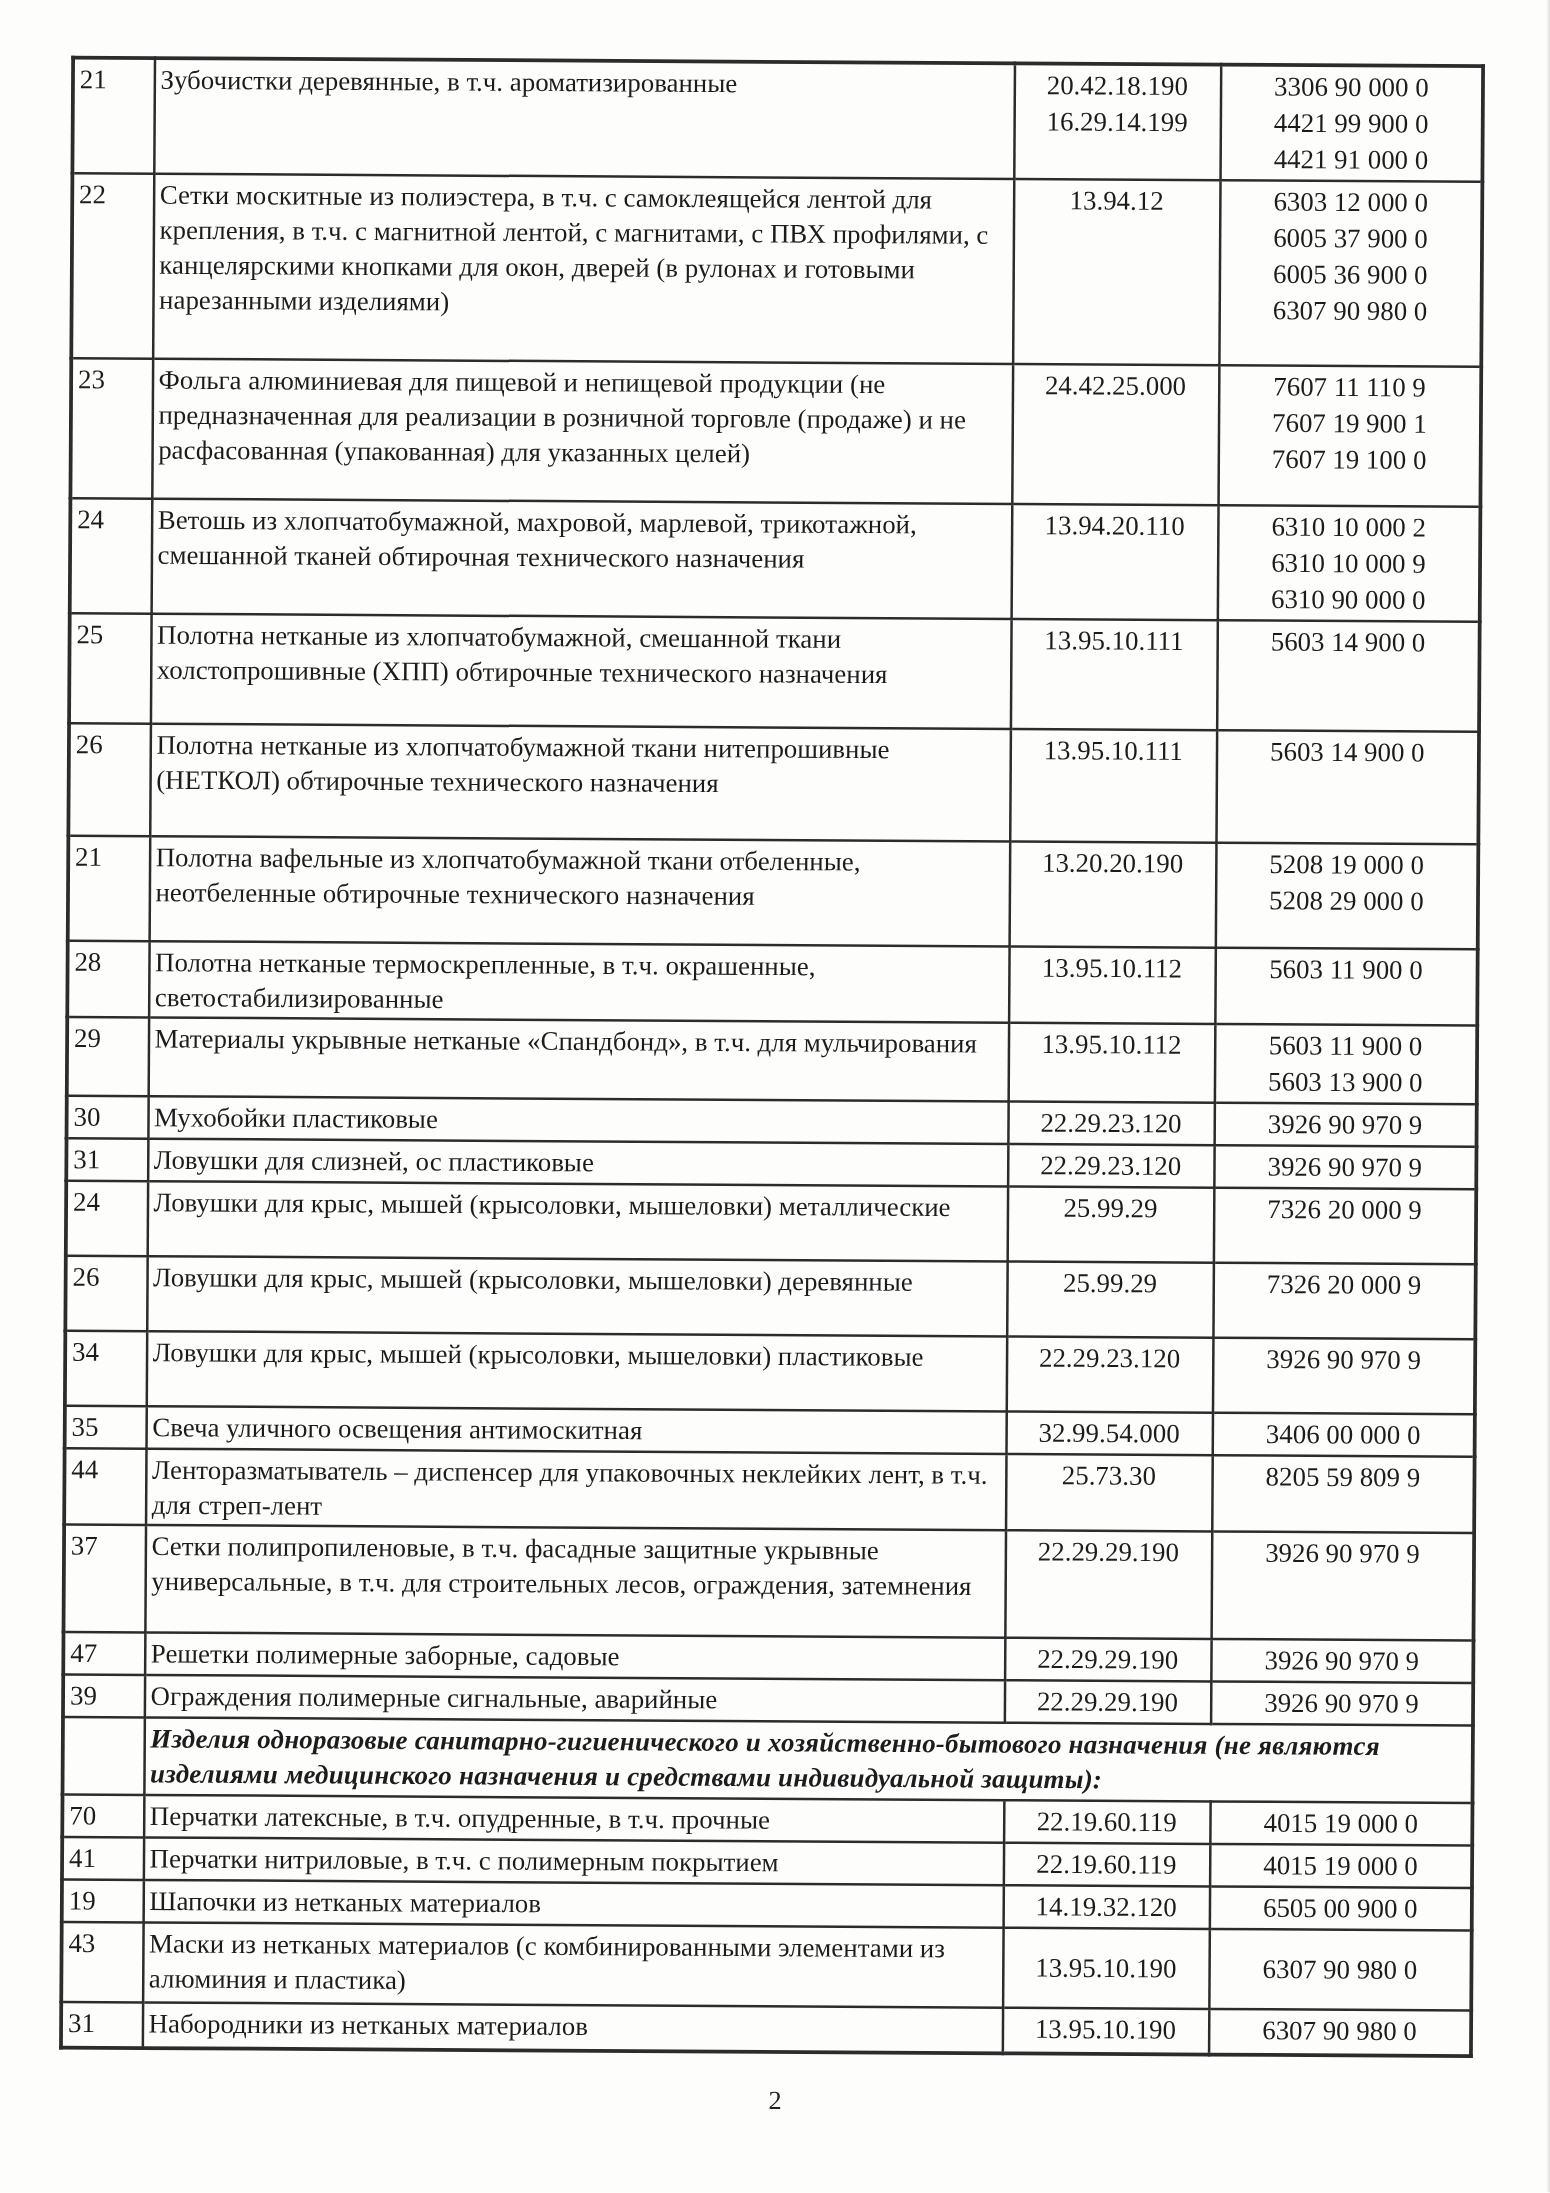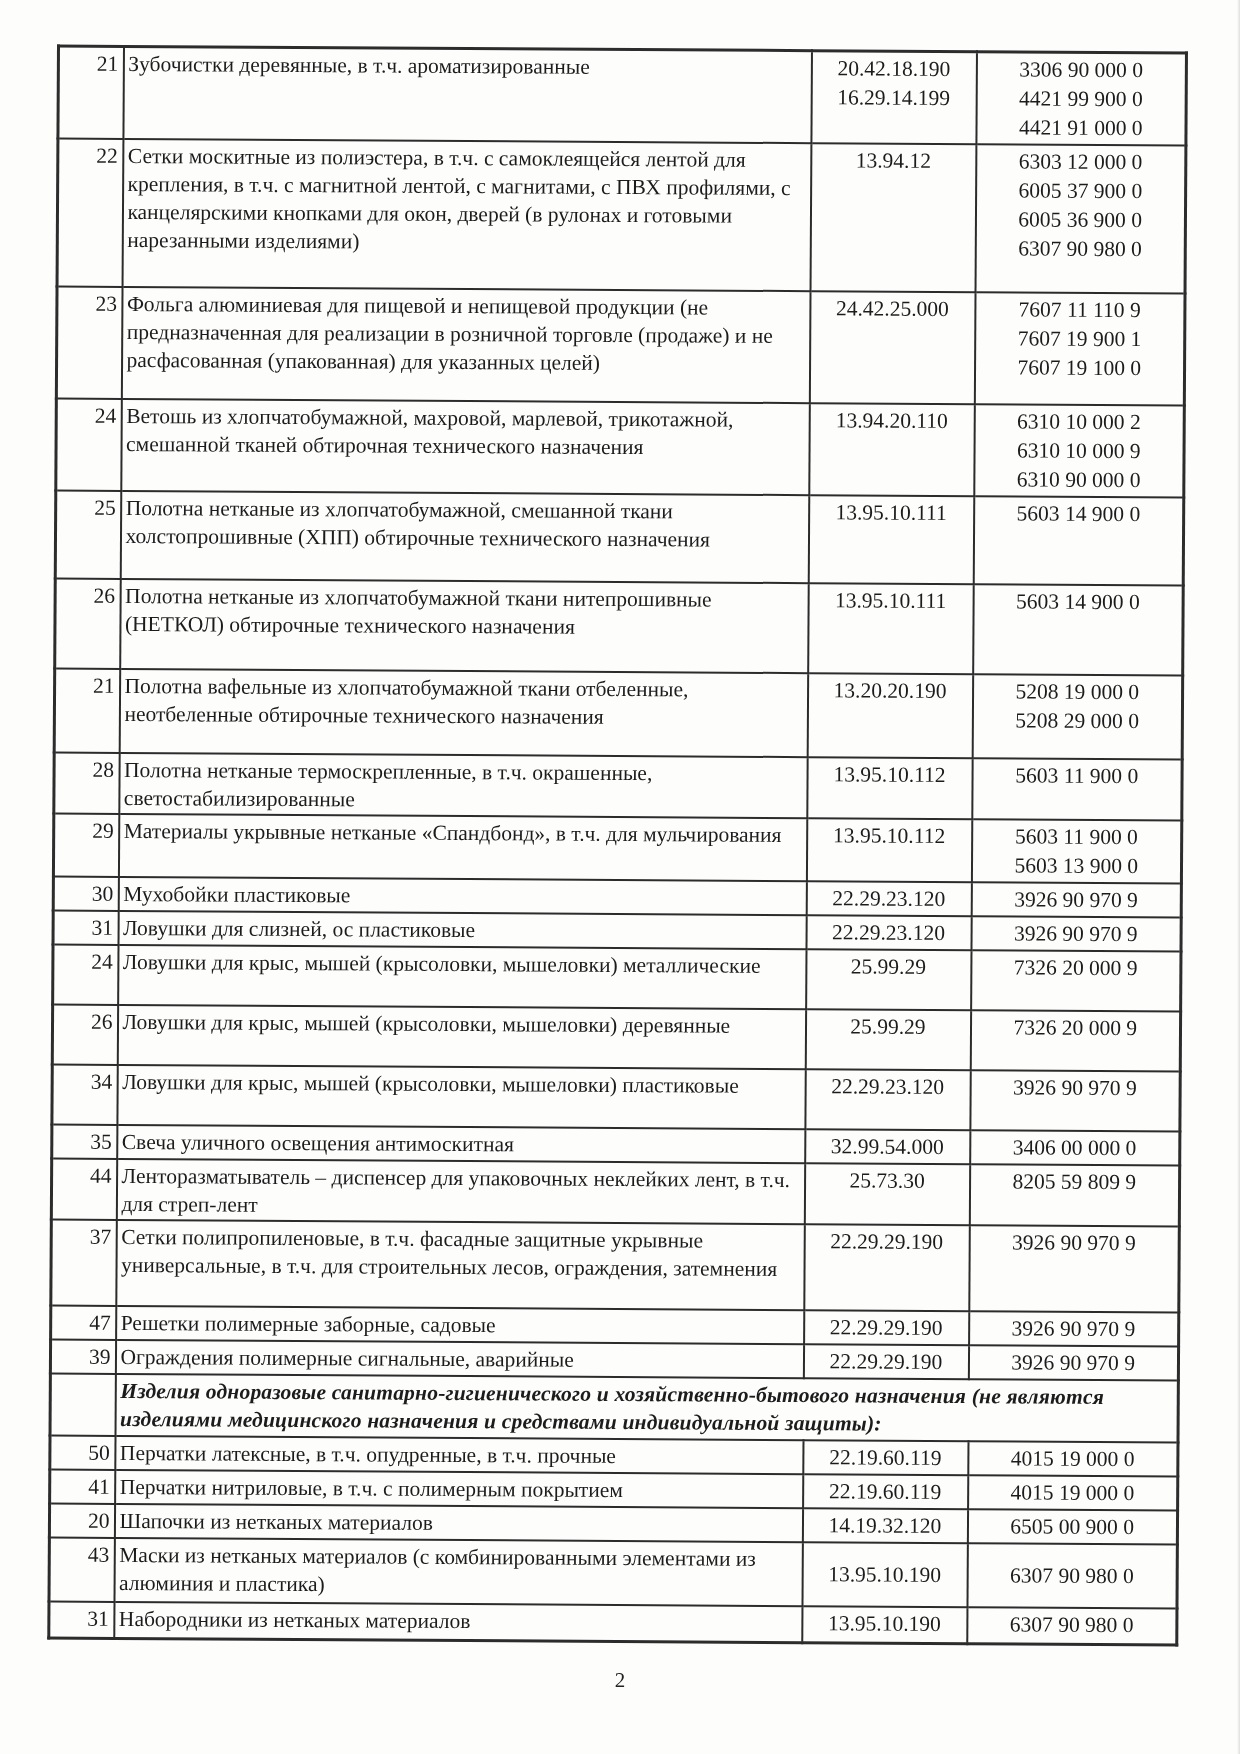--- a/index.html
+++ b/index.html
@@ -45,21 +45,21 @@
   }
   table.goods td {
     border: 2px solid #2c2c2c;
     vertical-align: top;
     font-size: 21.5px;
     line-height: 28px;
     padding: 2px 4px 1px 4px;
     overflow: hidden;
   }
   td.c-num {
-    text-align: right;
+    text-align: left;
     padding-top: 3px;
   }
   td.c-desc {
     text-align: left;
     padding-left: 10px;
     padding-right: 100px;
   }
   td.c-okpd, td.c-tnved {
     text-align: center;
     padding-top: 3px;
@@ -299,41 +299,41 @@
             </td>
     <td class="c-tnved">
               <div class="code-line">3926 90 970 9</div>
             </td>
   </tr>
           <tr style="height: 62px;">
     <td class="c-num"></td>
     <td class="c-section" colspan="3">Изделия одноразовые санитарно-гигиенического и хозяйственно-бытового назначения (не являются изделиями медицинского назначения и средствами индивидуальной защиты):</td>
   </tr>
           <tr style="height: 32px;">
-    <td class="c-num">50</td>
+    <td class="c-num">70</td>
     <td class="c-desc">Перчатки латексные, в т.ч. опудренные, в т.ч. прочные</td>
     <td class="c-okpd">
               <div class="code-line">22.19.60.119</div>
             </td>
     <td class="c-tnved">
               <div class="code-line">4015 19 000 0</div>
             </td>
   </tr>
           <tr style="height: 32px;">
     <td class="c-num">41</td>
     <td class="c-desc">Перчатки нитриловые, в т.ч. с полимерным покрытием</td>
     <td class="c-okpd">
               <div class="code-line">22.19.60.119</div>
             </td>
     <td class="c-tnved">
               <div class="code-line">4015 19 000 0</div>
             </td>
   </tr>
           <tr style="height: 32px;">
-    <td class="c-num">20</td>
+    <td class="c-num">19</td>
     <td class="c-desc">Шапочки из нетканых материалов</td>
     <td class="c-okpd">
               <div class="code-line">14.19.32.120</div>
             </td>
     <td class="c-tnved">
               <div class="code-line">6505 00 900 0</div>
             </td>
   </tr>
           <tr style="height: 64px;">
     <td class="c-num">43</td>

